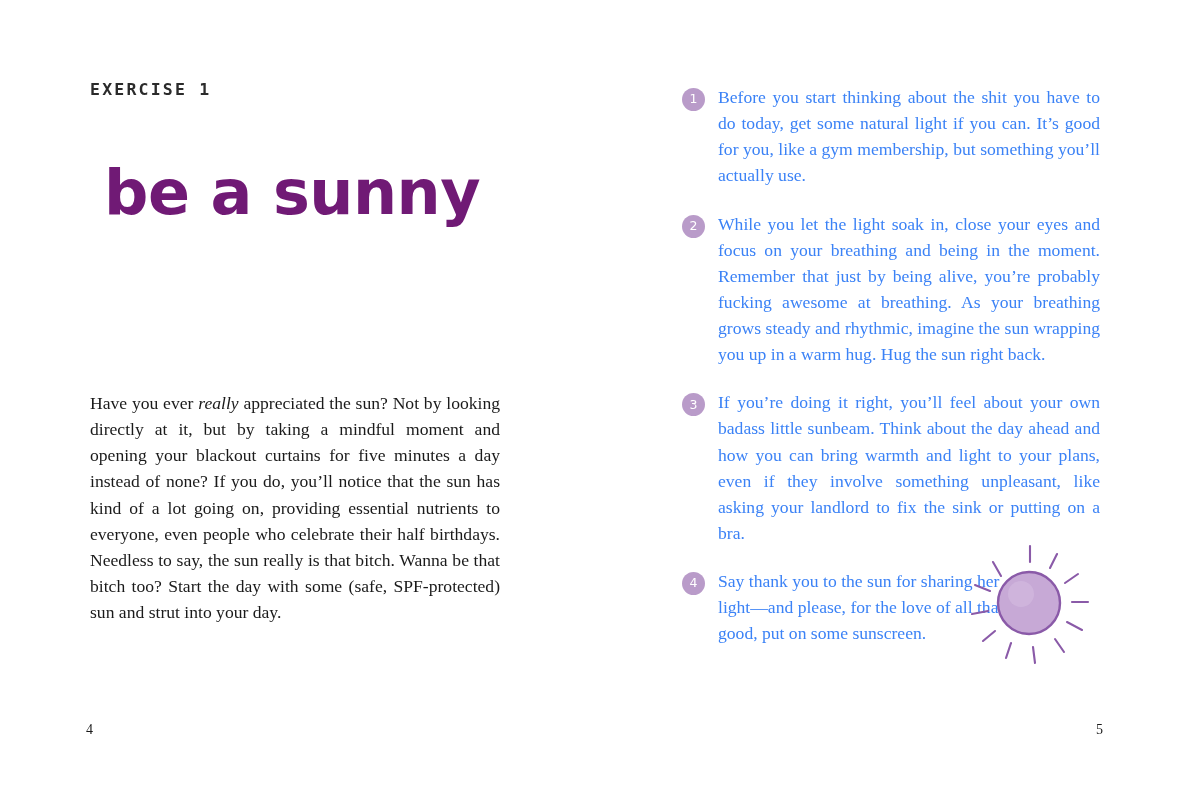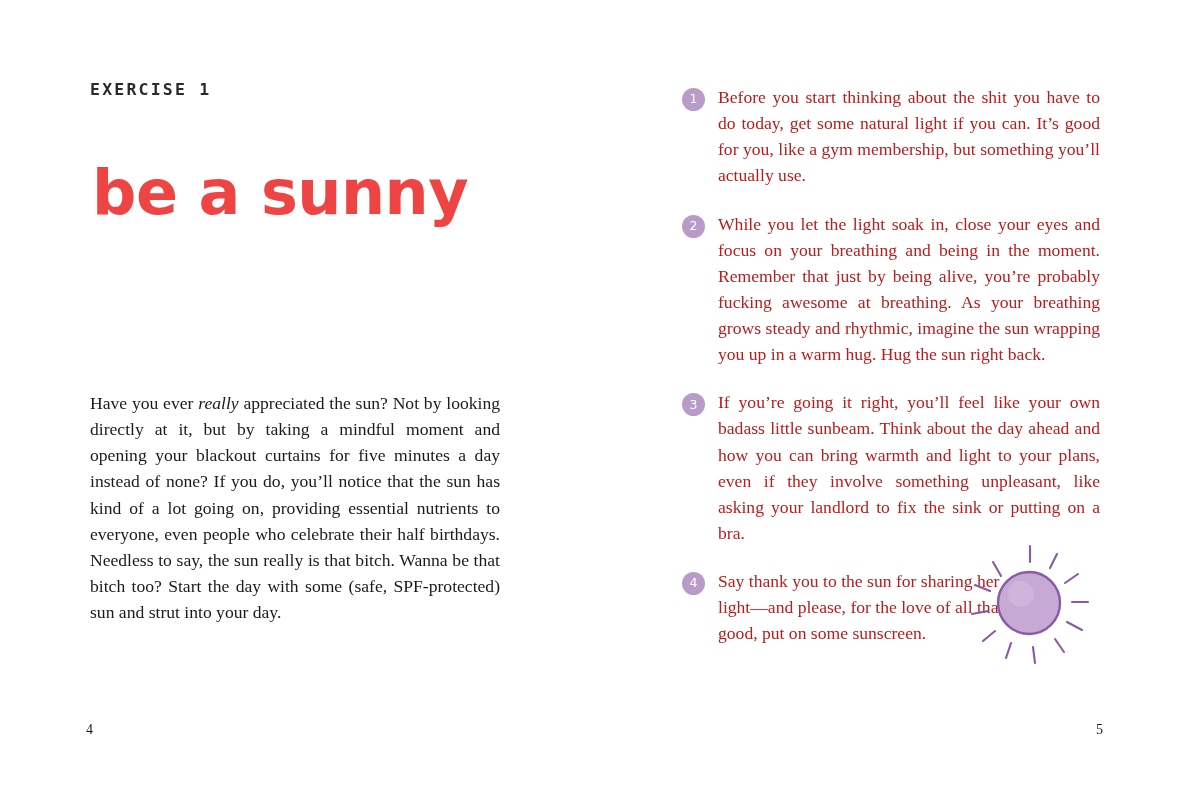--- a/index.html
+++ b/index.html
@@ -33,29 +33,29 @@
     left: 90px;
     top: 80px;
     font-family: "DejaVu Sans Mono", monospace;
     font-size: 16.5px;
     letter-spacing: 2.2px;
     color: #2b2b2b;
     font-weight: 700;
   }
   .title {
     position: absolute;
-    left: 92px;
+    left: 104px;
     top: 108px;
     width: 420px;
     font-family: "DejaVu Sans", sans-serif;
     font-weight: 700;
     font-size: 62px;
     line-height: 1.38;
     letter-spacing: -0.5px;
-    color: #ef4444;
+    color: #701a75;
   }
   .title .line {
     display: block;
   }
   .body-left {
     position: absolute;
     left: 90px;
     top: 390px;
     width: 410px;
     font-size: 17.6px;
@@ -102,21 +102,21 @@
     display: flex;
     align-items: center;
     justify-content: center;
     line-height: 1;
   }
   .step-text {
     font-size: 17.6px;
     line-height: 1.485;
     text-align: justify;
     text-justify: inter-word;
-    color: #b91c1c;
+    color: #3b82f6;
   }
   .step.last .step-text {
     text-align: left;
     width: 310px;
   }
 
   
   .sun {
     position: absolute;
     left: 965px;
@@ -168,21 +168,21 @@
         <div class="step-text">Before you start thinking about the shit you have to do today, get some natural light if you can. It’s good for you, like a gym membership, but something you’ll actually use.</div>
       </div>
 
       <div class="step">
         <span class="step-num">2</span>
         <div class="step-text">While you let the light soak in, close your eyes and focus on your breathing and being in the moment. Remember that just by being alive, you’re probably fucking awesome at breathing. As your breathing grows steady and rhythmic, imagine the sun wrapping you up in a warm hug. Hug the sun right back.</div>
       </div>
 
       <div class="step">
         <span class="step-num">3</span>
-        <div class="step-text">If you’re going it right, you’ll feel like your own badass little sunbeam. Think about the day ahead and how you can bring warmth and light to your plans, even if they involve something unpleasant, like asking your landlord to fix the sink or putting on a bra.</div>
+        <div class="step-text">If you’re doing it right, you’ll feel about your own badass little sunbeam. Think about the day ahead and how you can bring warmth and light to your plans, even if they involve something unpleasant, like asking your landlord to fix the sink or putting on a bra.</div>
       </div>
 
       <div class="step last">
         <span class="step-num">4</span>
         <div class="step-text">Say thank you to the sun for sharing her light—and please, for the love of all that is good, put on some sunscreen.</div>
       </div>
 
     </div>
   </div>
 

